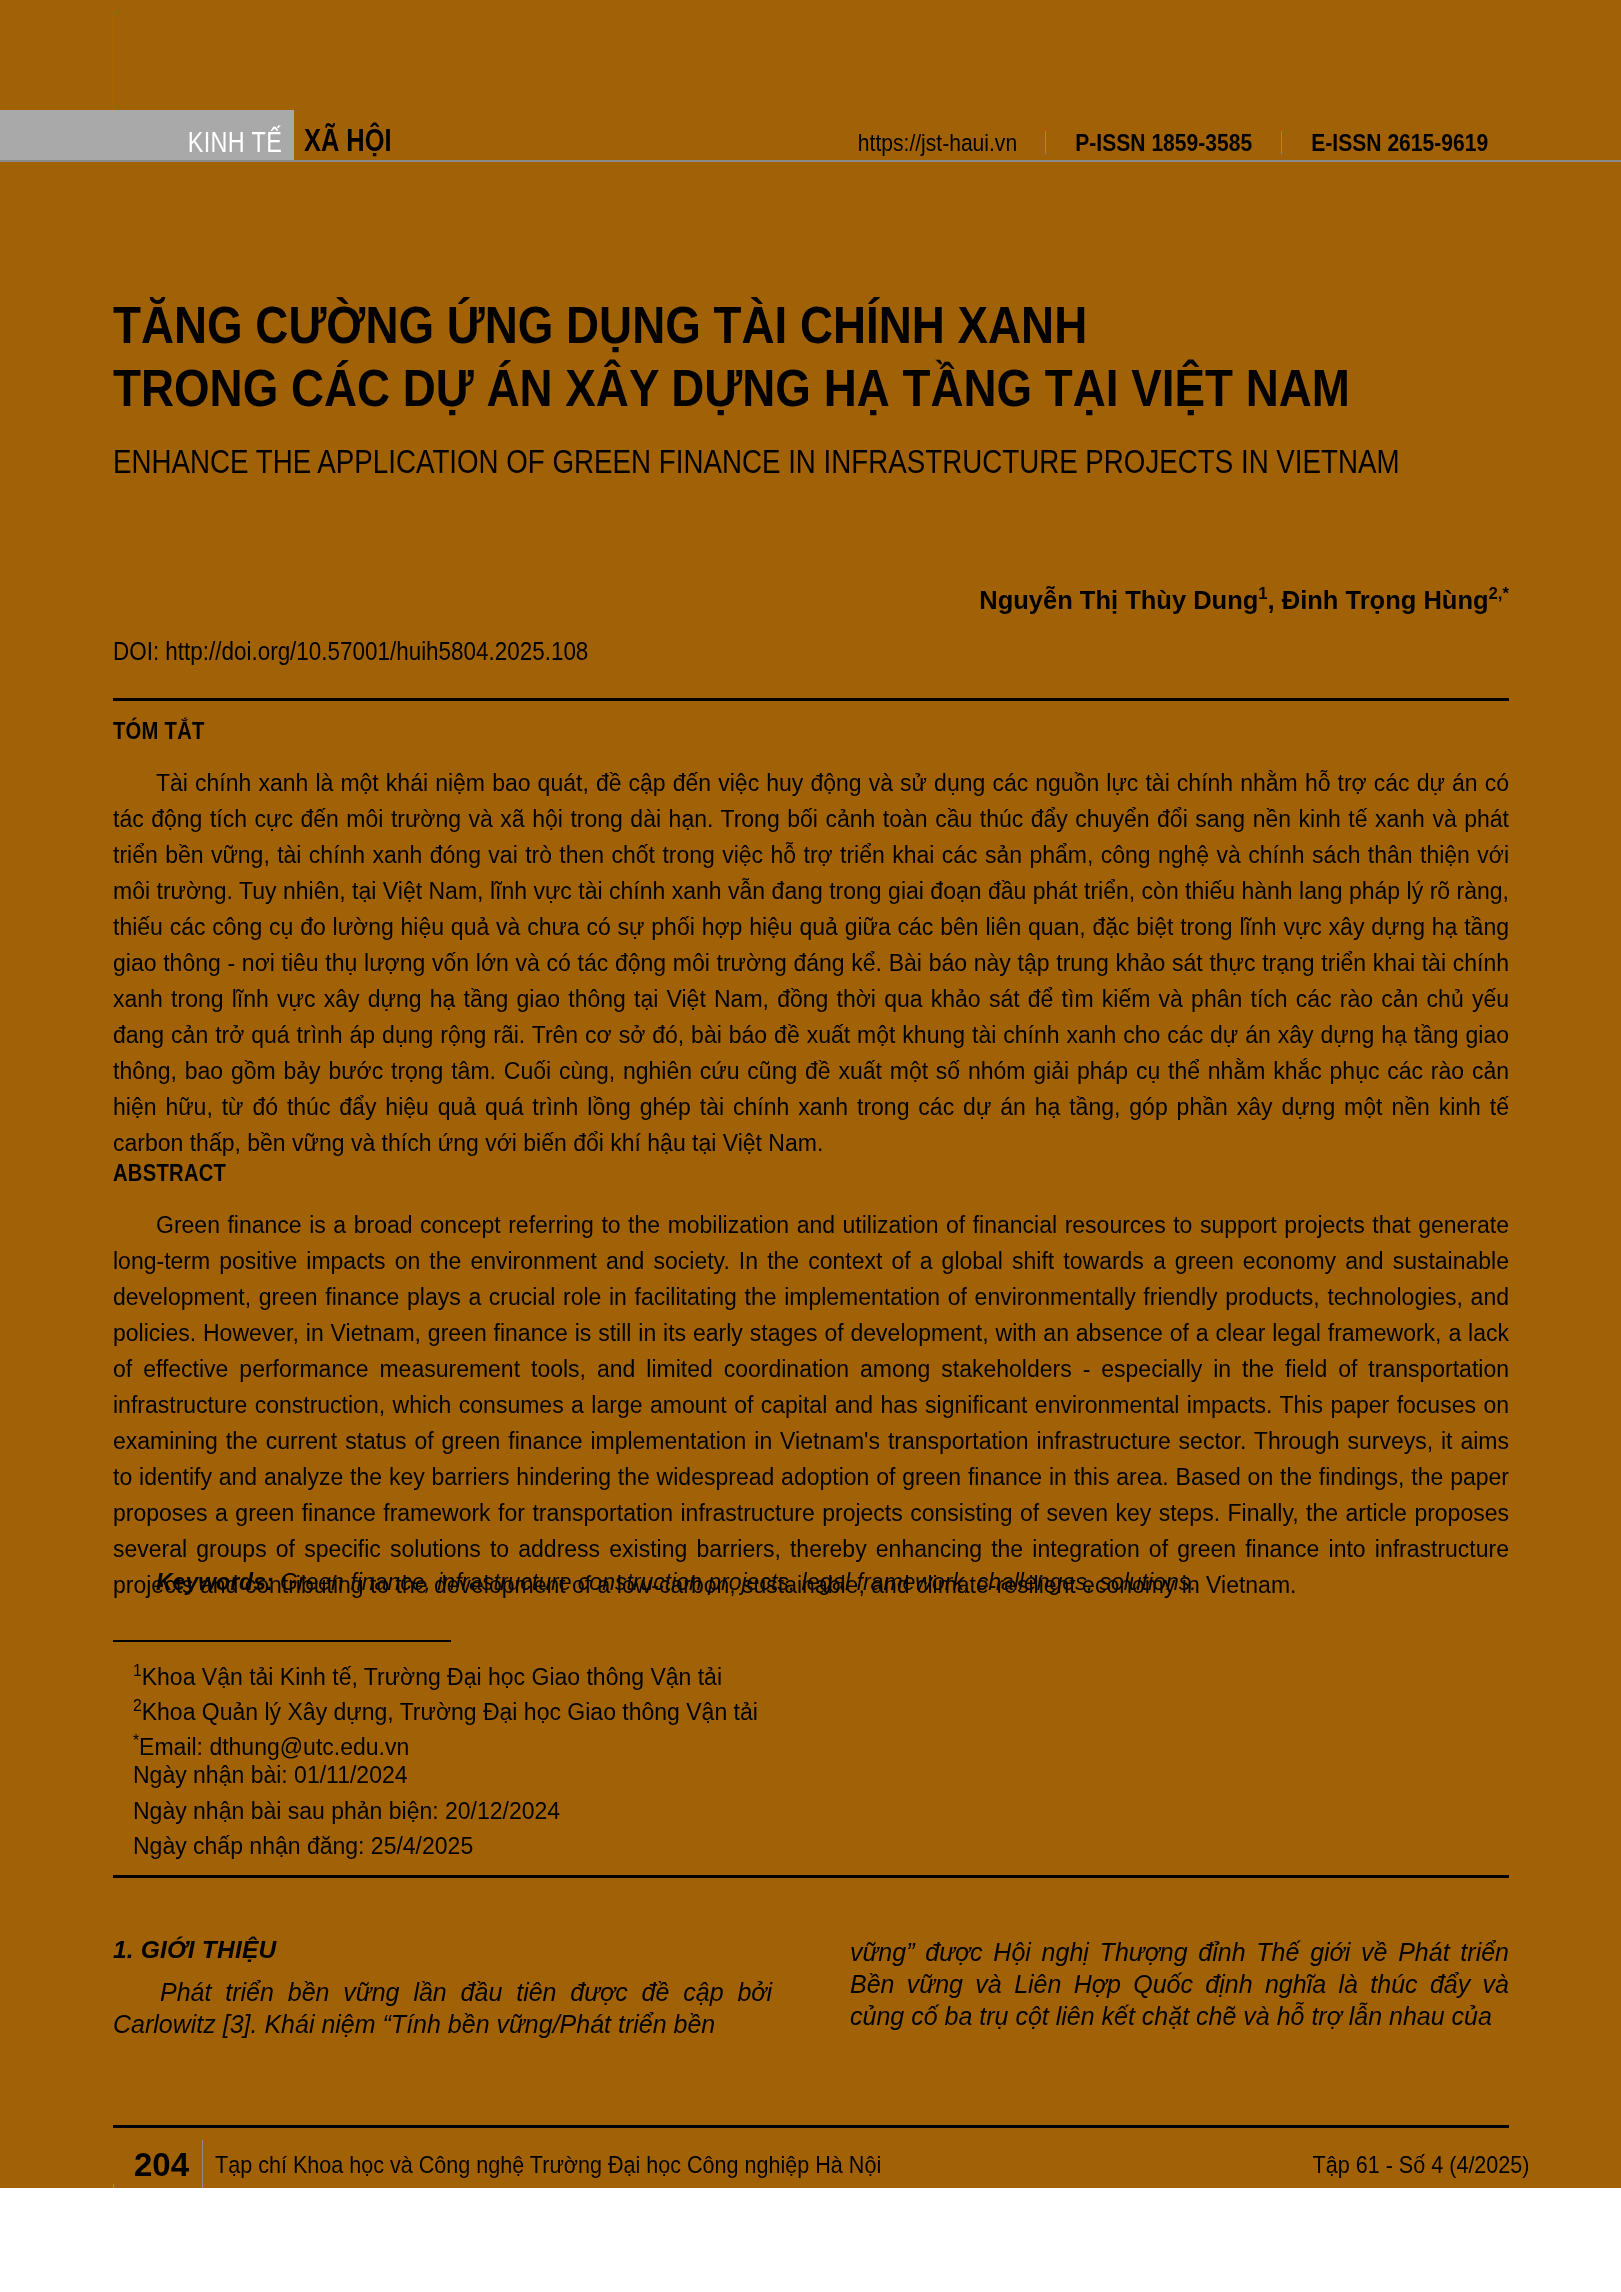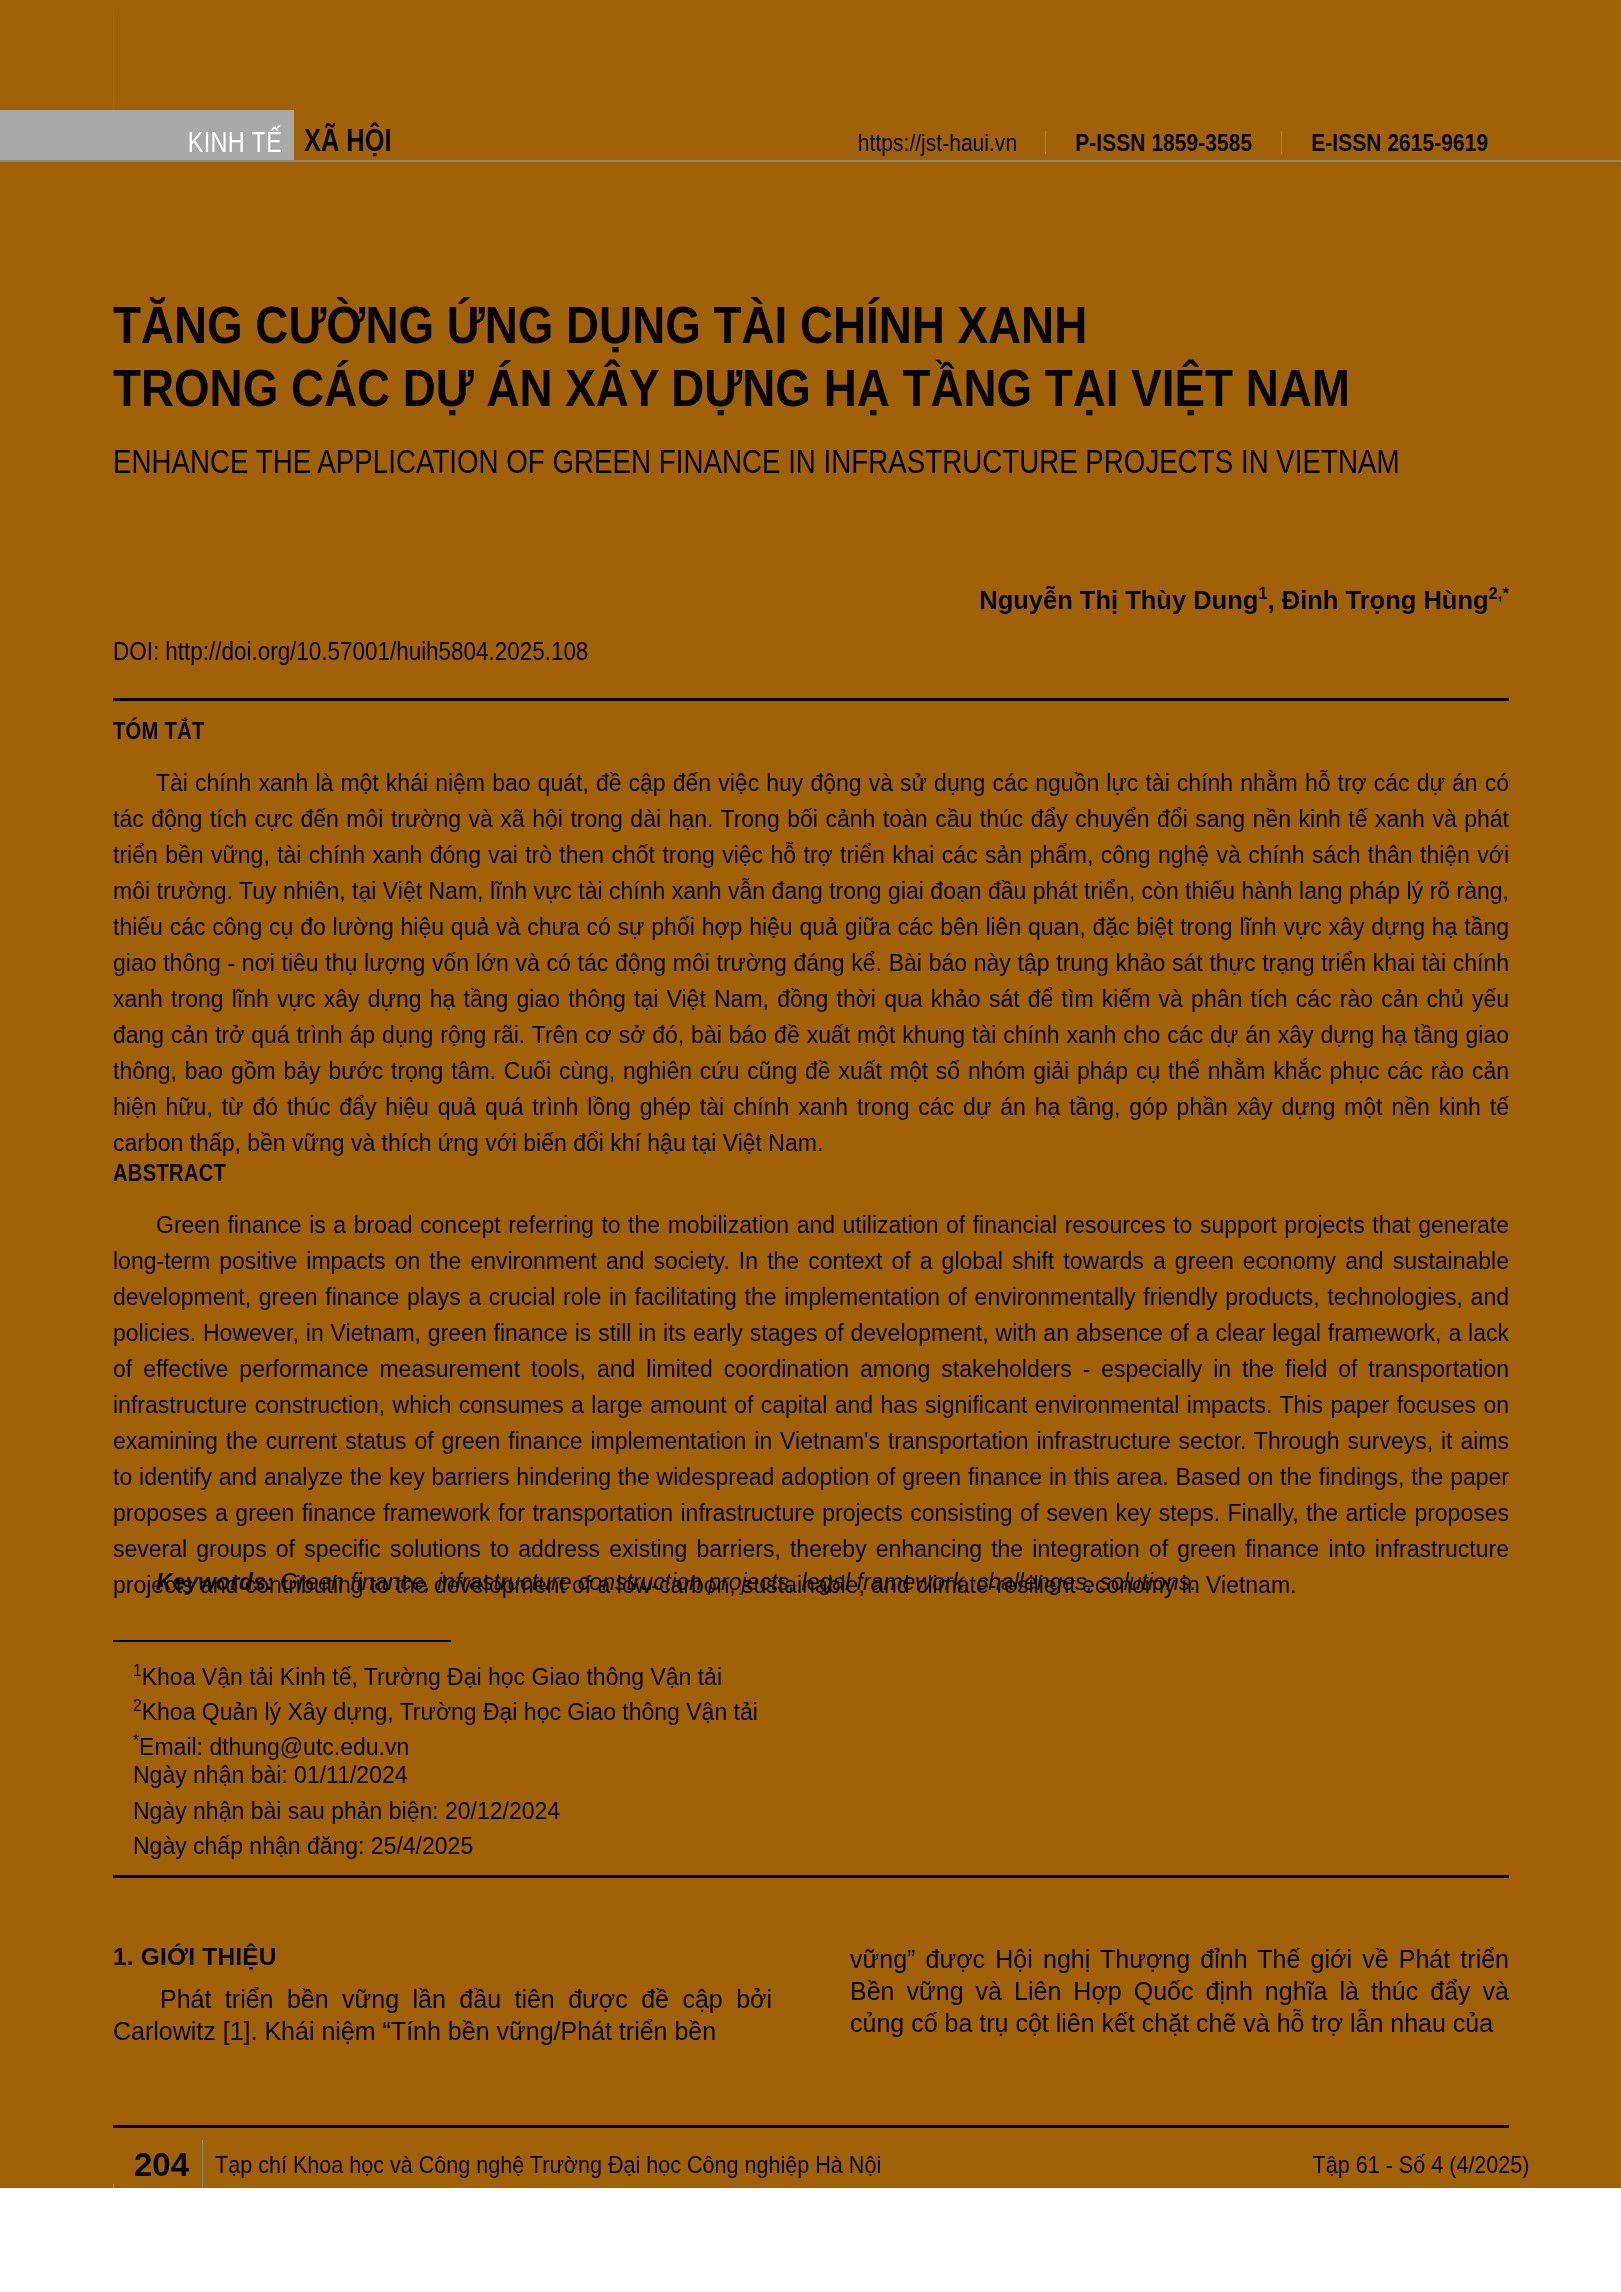--- a/index.html
+++ b/index.html
@@ -228,22 +228,23 @@
   
   .cols {
     position: absolute;
     left: 113px;
     top: 1936px;
     width: 1396px;
     height: 196px;
   }
   .col {
     position: absolute;
-    top: 7px;
+    top: 0;
     width: 659px;
+    font-style: italic;
   }
   .col.left  { left: 0; }
   .col.right { left: 737px; }
   .col h2 {
     margin: 0 0 11.8px 0;
     font-family: "Liberation Sans Narrow", "Liberation Sans", sans-serif;
     font-size: 24.5px;
     font-weight: bold;
     letter-spacing: 0.2px;
   }
@@ -375,21 +376,21 @@
   </div>
   <div class="fn" style="top:1758px;">Ngày nhận bài: 01/11/2024</div>
   <div class="fn" style="top:1794px;">Ngày nhận bài sau phản biện: 20/12/2024</div>
   <div class="fn" style="top:1829px;">Ngày chấp nhận đăng: 25/4/2025</div>
 
   <div class="rule-thick" style="top:1875px;"></div>
 
   <div class="cols">
     <div class="col left">
       <h2>1. GIỚI THIỆU</h2>
-      <p>Phát triển bền vững lần đầu tiên được đề cập bởi Carlowitz [1]. Khái niệm “Tính bền vững/Phát triển bền</p>
+      <p>Phát triển bền vững lần đầu tiên được đề cập bởi Carlowitz [3]. Khái niệm “Tính bền vững/Phát triển bền</p>
     </div>
     <div class="col right">
       <p class="cont">vững” được Hội nghị Thượng đỉnh Thế giới về Phát triển Bền vững và Liên Hợp Quốc định nghĩa là thúc đẩy và củng cố ba trụ cột liên kết chặt chẽ và hỗ trợ lẫn nhau của</p>
     </div>
   </div>
 
   <div class="footer-rule"></div>
   <div class="footer">
     <span class="pg-num">204</span>
     <span class="footer-sep"></span>

